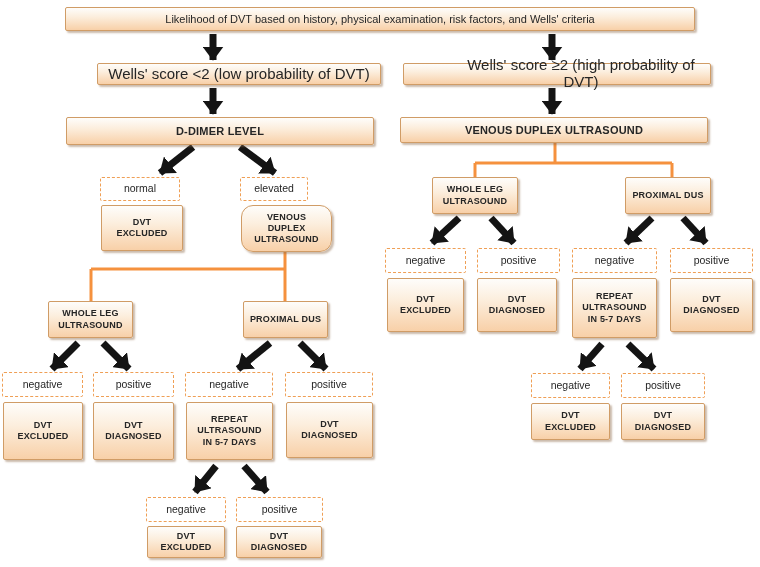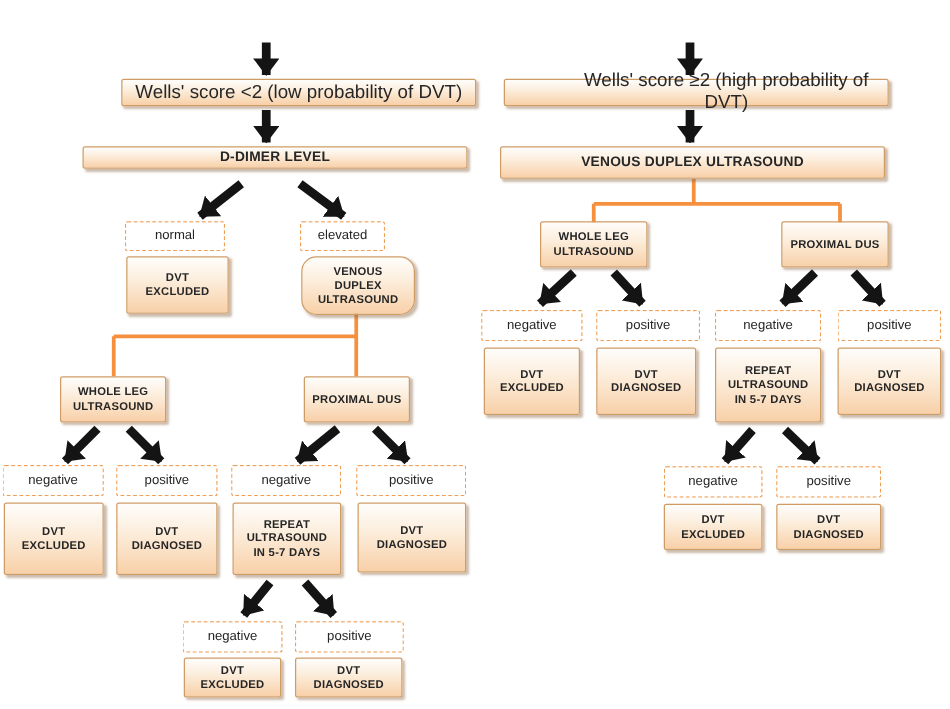--- a/index.html
+++ b/index.html
@@ -64,24 +64,25 @@
       <line x1="459" y1="218" x2="432" y2="243"></line>
       <line x1="491" y1="218" x2="514" y2="243"></line>
       <line x1="652" y1="218" x2="626" y2="243"></line>
       <line x1="683" y1="218" x2="706" y2="243"></line>
 
       <line x1="602" y1="344" x2="580" y2="369"></line>
       <line x1="628" y1="344" x2="654" y2="369"></line>
     </g>
   </svg>
 
+  <div class="box solid b-title" style="left:65px;top:7px;width:630px;height:24px;">Likelihood of DVT based on history, physical examination, risk factors, and Wells' criteria</div>
 
   <div>
     <div class="box solid b-wells" style="left:97px;top:63px;width:284px;height:22px;">Wells' score &lt;2 (low probability of DVT)</div>
-    <div class="box solid b-header" style="left:66px;top:117px;width:308px;height:18px;">D-DIMER LEVEL</div>
+    <div class="box solid b-header" style="left:66px;top:117px;width:308px;height:28px;">D-DIMER LEVEL</div>
 
     <div class="box dashed" style="left:100px;top:177px;width:80px;height:24px;">normal</div>
     <div class="box dashed" style="left:240px;top:177px;width:68px;height:24px;">elevated</div>
 
     <div class="box solid b-action" style="left:101px;top:205px;width:82px;height:46px;">DVT
 EXCLUDED</div>
     <div class="box solid b-action" style="left:241px;top:205px;width:91px;height:47px;border-radius:12px;">VENOUS
 DUPLEX
 ULTRASOUND</div>
 

